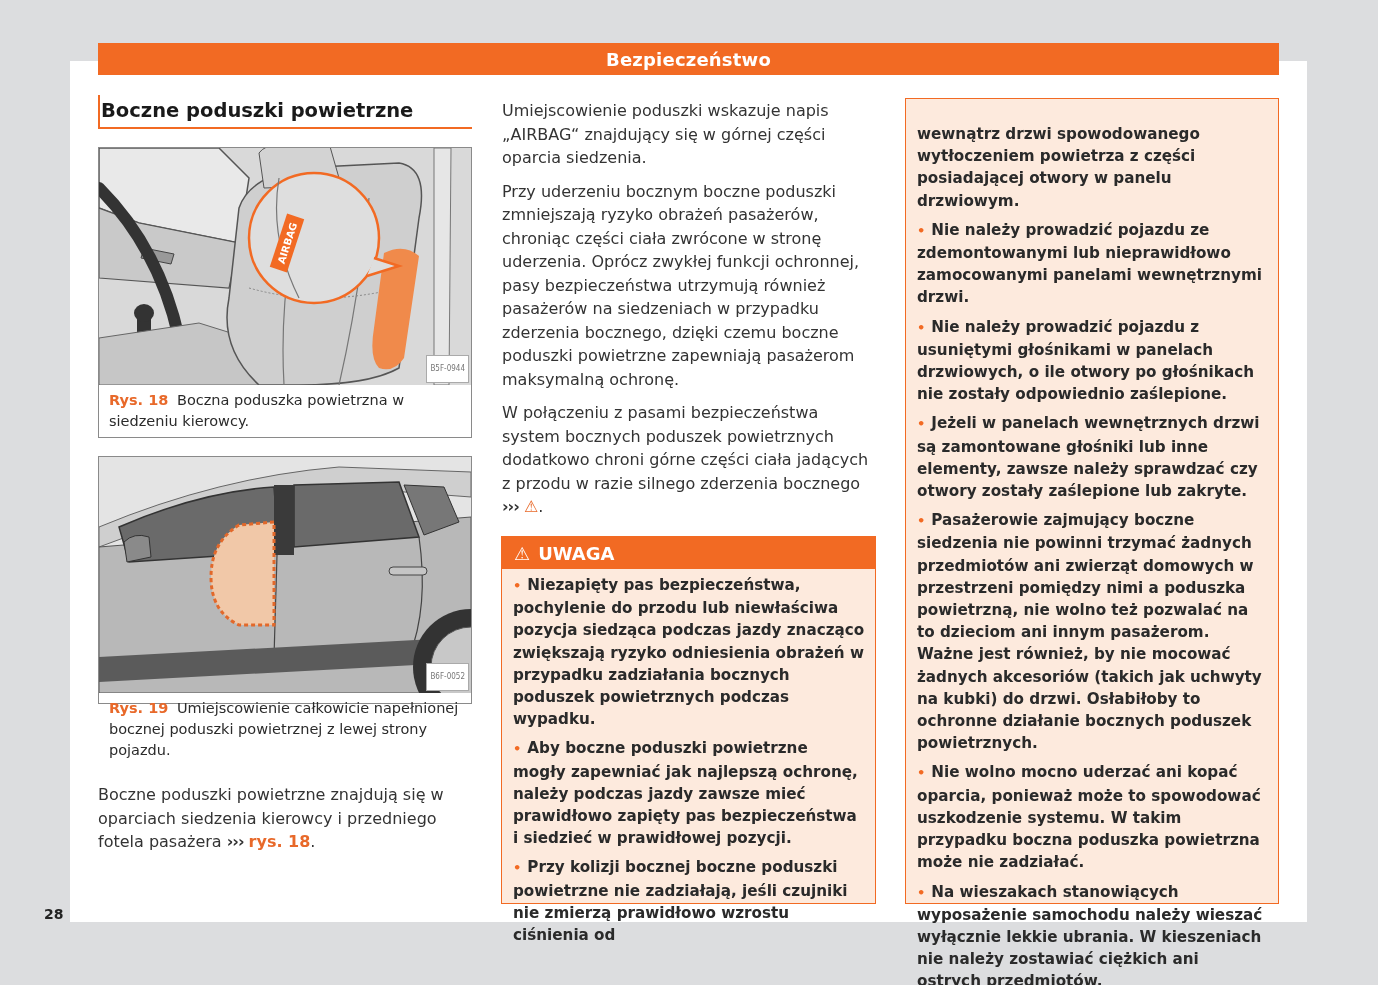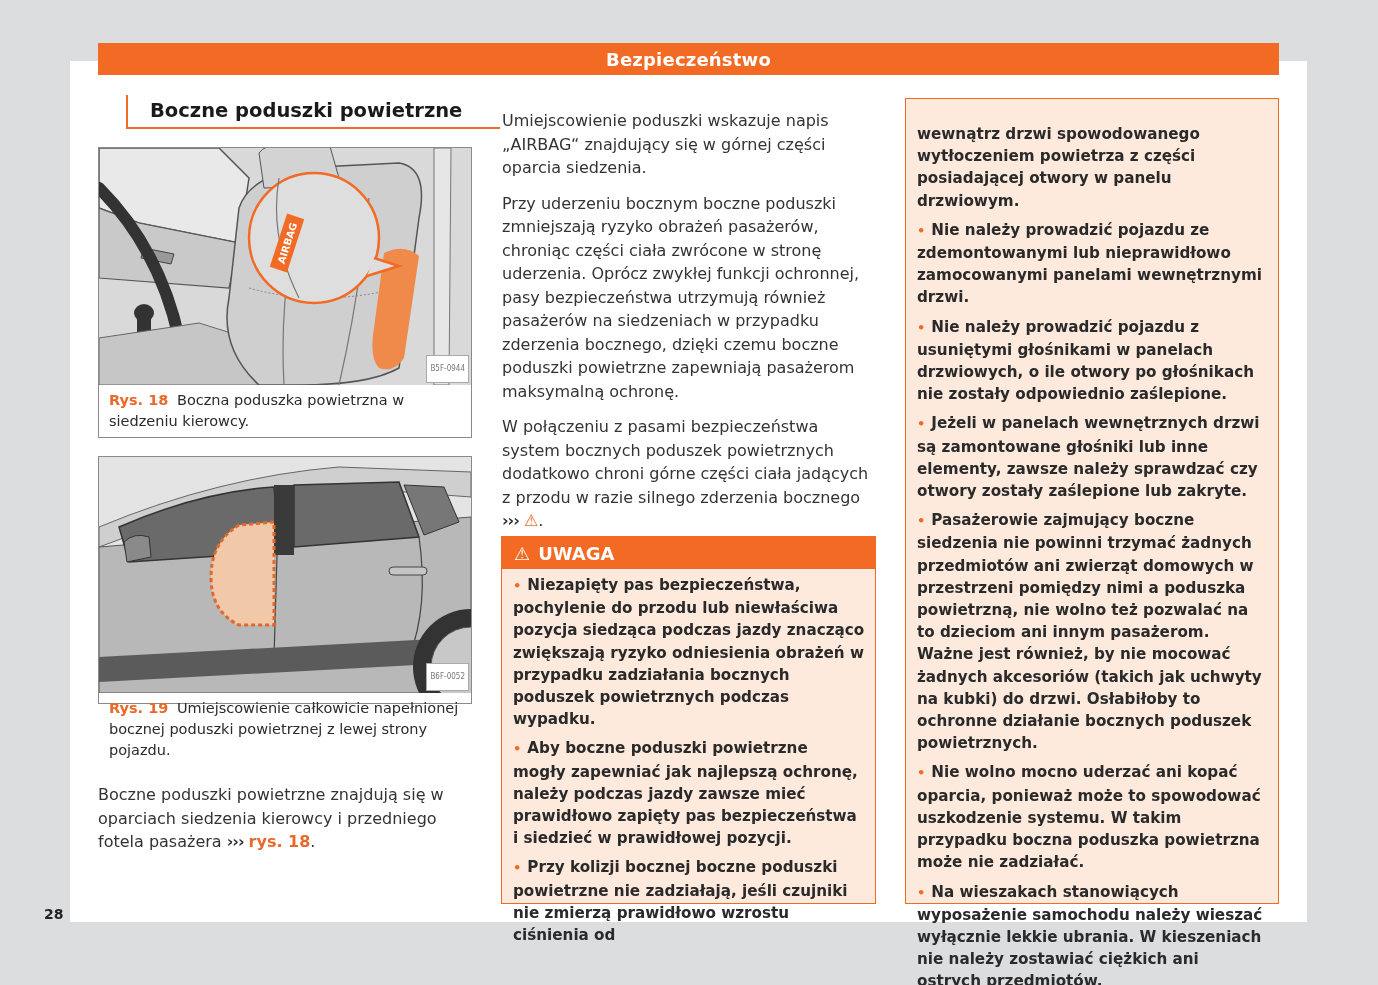--- a/index.html
+++ b/index.html
@@ -19,24 +19,23 @@
     color:#fff; font-weight:bold; font-size:18px;
     display:flex; align-items:center; justify-content:center;
     letter-spacing:0.2px;
   }
   .page-number {
     position:absolute; left:44px; top:906px; font-size:14px; font-weight:bold; color:#222;
   }
   .heading {
     position:absolute; left:98px; top:95px; width:374px; height:34px;
     border-left:2px solid #f26a23; border-bottom:2px solid #f26a23;
-    box-sizing:border-box; padding-left:22px;
+    box-sizing:border-box; padding-left:1px;
     font-weight:bold; font-size:19.5px; color:#1a1a1a;
     line-height:32px;
-    margin-left:28px;
   }
   .figure {
     position:absolute; left:98px; width:374px;
     border:1.5px solid #8a8a8a; box-sizing:border-box; background:#fff;
   }
   .fig18 { top:147px; height:291px; }
   .fig19 { top:456px; height:248px; }
   .fig-img { position:relative; width:100%; overflow:hidden; background:#d6d6d6; }
   .fig18 .fig-img { height:237px; }
   .fig19 .fig-img { height:236px; }
@@ -48,21 +47,21 @@
   }
   .caption {
     padding:5px 10px 0 10px; font-size:14.5px; line-height:21px; color:#2b2b2b;
   }
   .caption .fig-label { color:#e8692a; font-weight:bold; margin-right:4px; }
   .body-text {
     font-size:16px; line-height:23.5px; color:#333;
   }
   .left-text { position:absolute; left:98px; top:783px; width:380px; }
   .mid-col { position:absolute; left:502px; top:97px; width:372px; }
-  .mid-col p { margin:12px 0 10px 0; }
+  .mid-col p { margin:2px 0 10px 0; }
   .ref-arrows { font-weight:bold; letter-spacing:-1px; }
   .ref-link { color:#e8692a; font-weight:bold; }
   .warn-inline { color:#e8692a; }
   .warning-box {
     position:absolute; left:501px; top:536px; width:375px; height:368px;
     border:1.5px solid #f26a23; box-sizing:border-box; background:#fdeadd;
   }
   .warning-header {
     height:32px; background:#f26a23; color:#fff; font-weight:bold; font-size:18px;
     display:flex; align-items:center; padding-left:12px; gap:8px;

